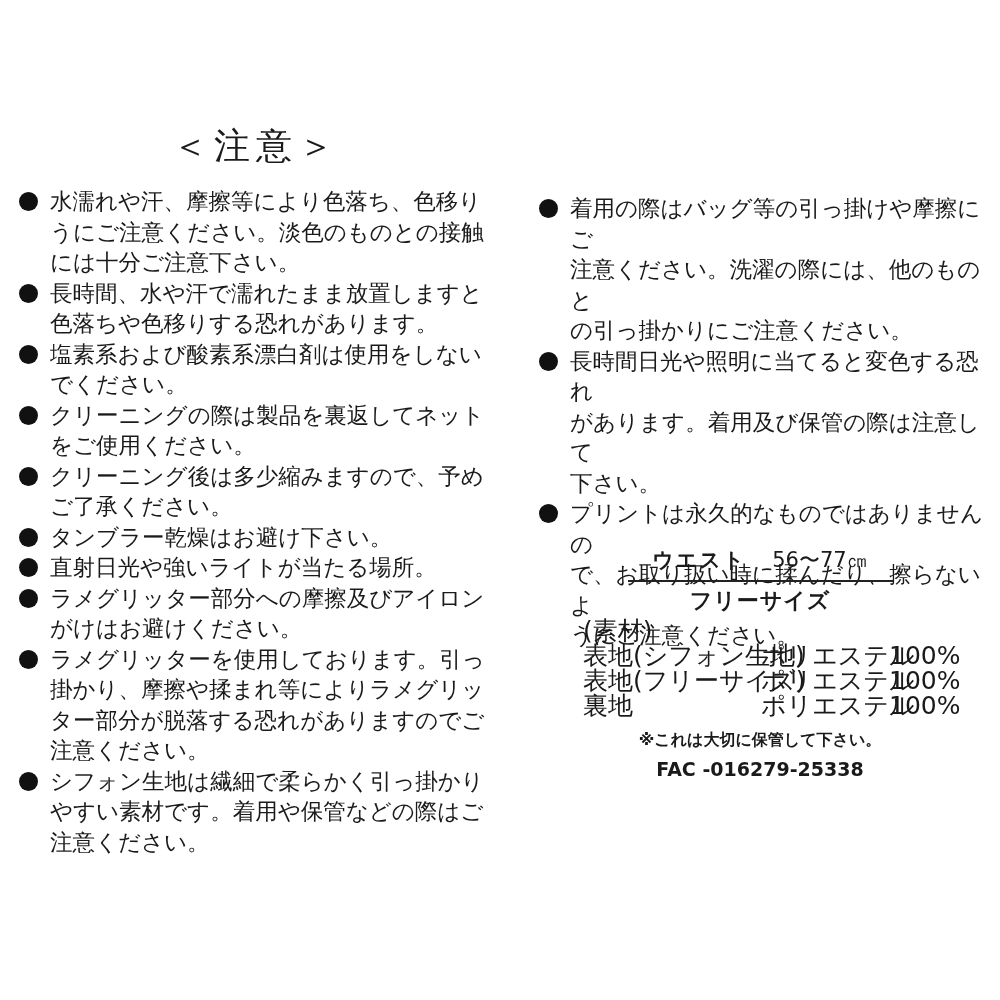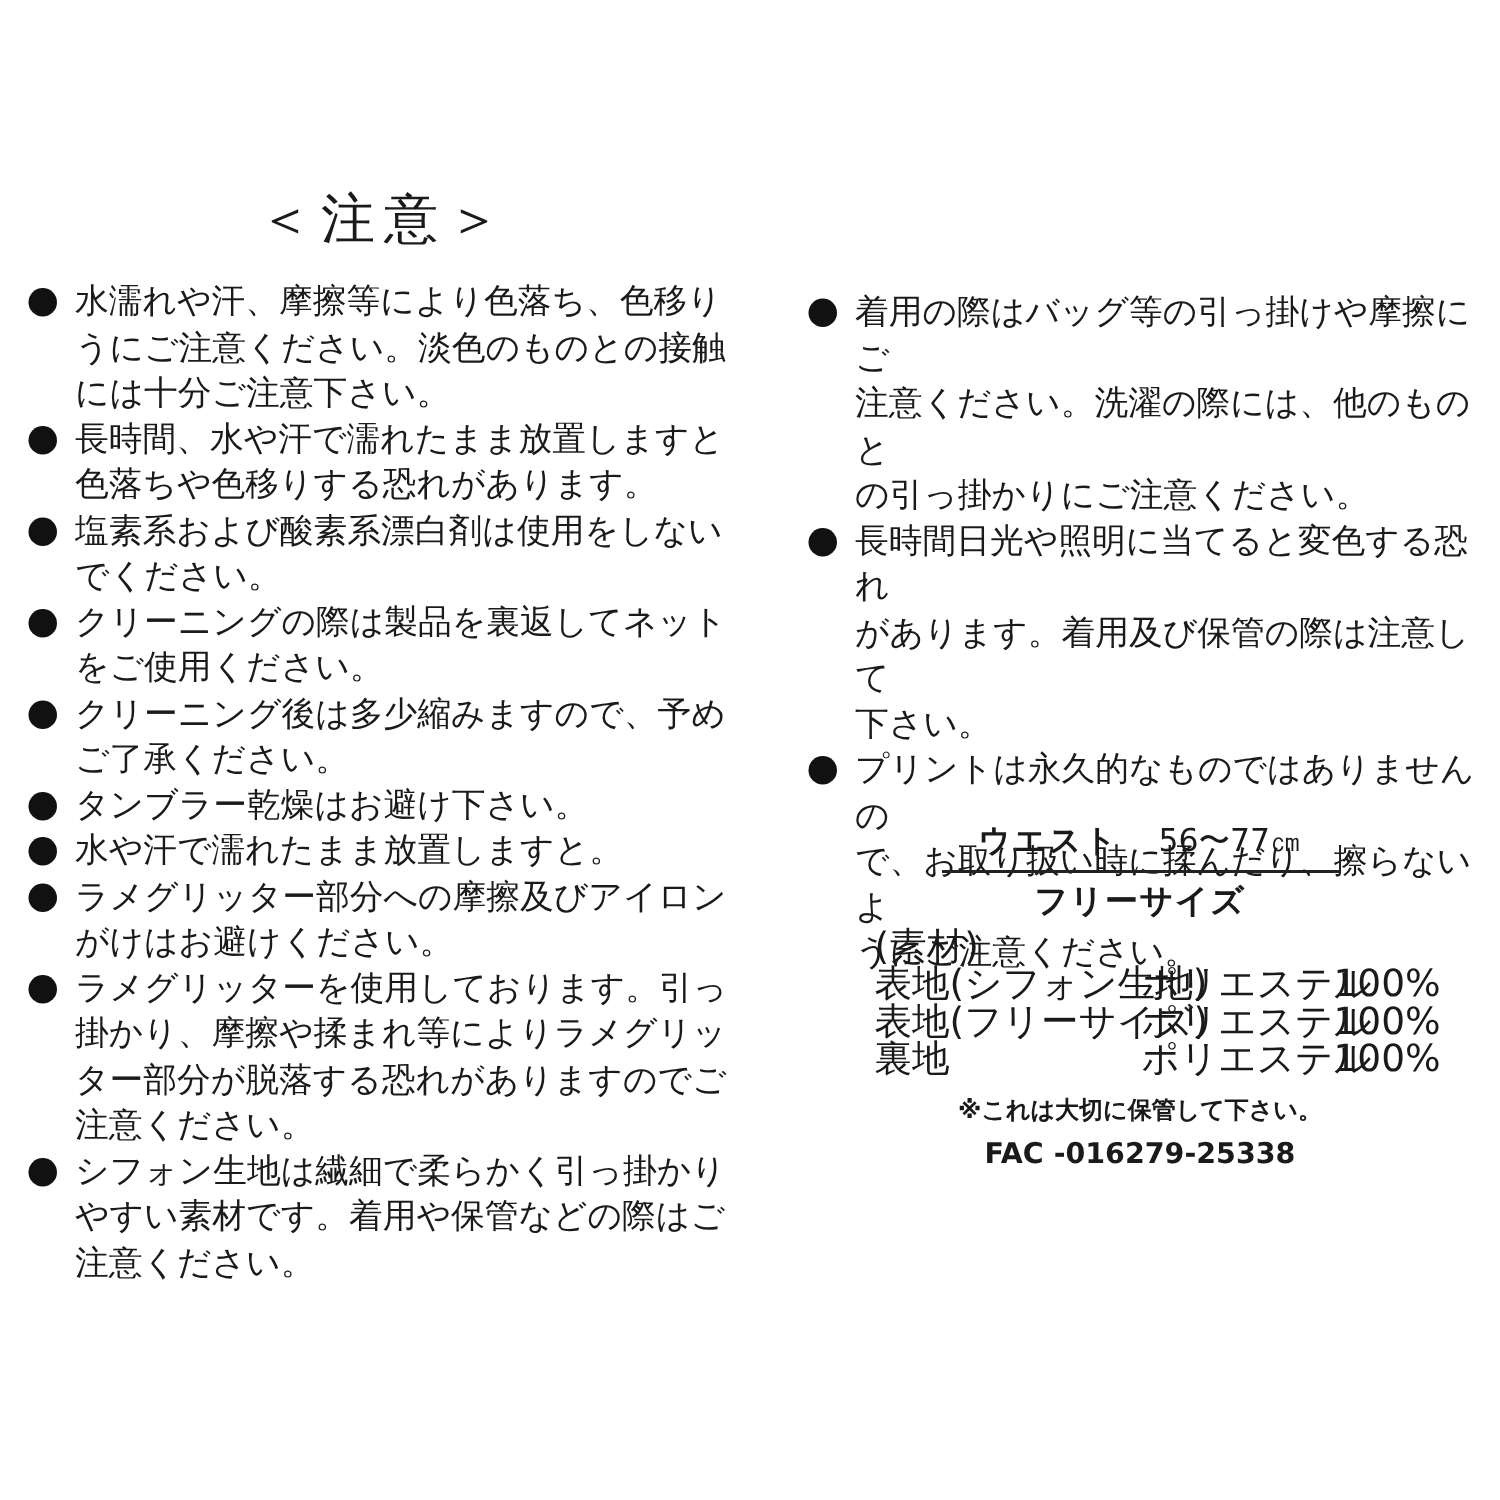--- a/index.html
+++ b/index.html
@@ -77,21 +77,21 @@
       <span class="bullet"></span>
       <span class="text">クリーニング後は多少縮みますので、予め
 ご了承ください。</span>
     </div>
   <div class="item">
       <span class="bullet"></span>
       <span class="text">タンブラー乾燥はお避け下さい。</span>
     </div>
   <div class="item">
       <span class="bullet"></span>
-      <span class="text">水や汗で濡れたまま放置しますと。</span>
+      <span class="text">直射日光や強いライトが当たる場所。</span>
     </div>
   <div class="item">
       <span class="bullet"></span>
       <span class="text">ラメグリッター部分への摩擦及びアイロン
 がけはお避けください。</span>
     </div>
   <div class="item">
       <span class="bullet"></span>
       <span class="text">ラメグリッターを使用しております。引っ
 掛かり、摩擦や揉まれ等によりラメグリッ

